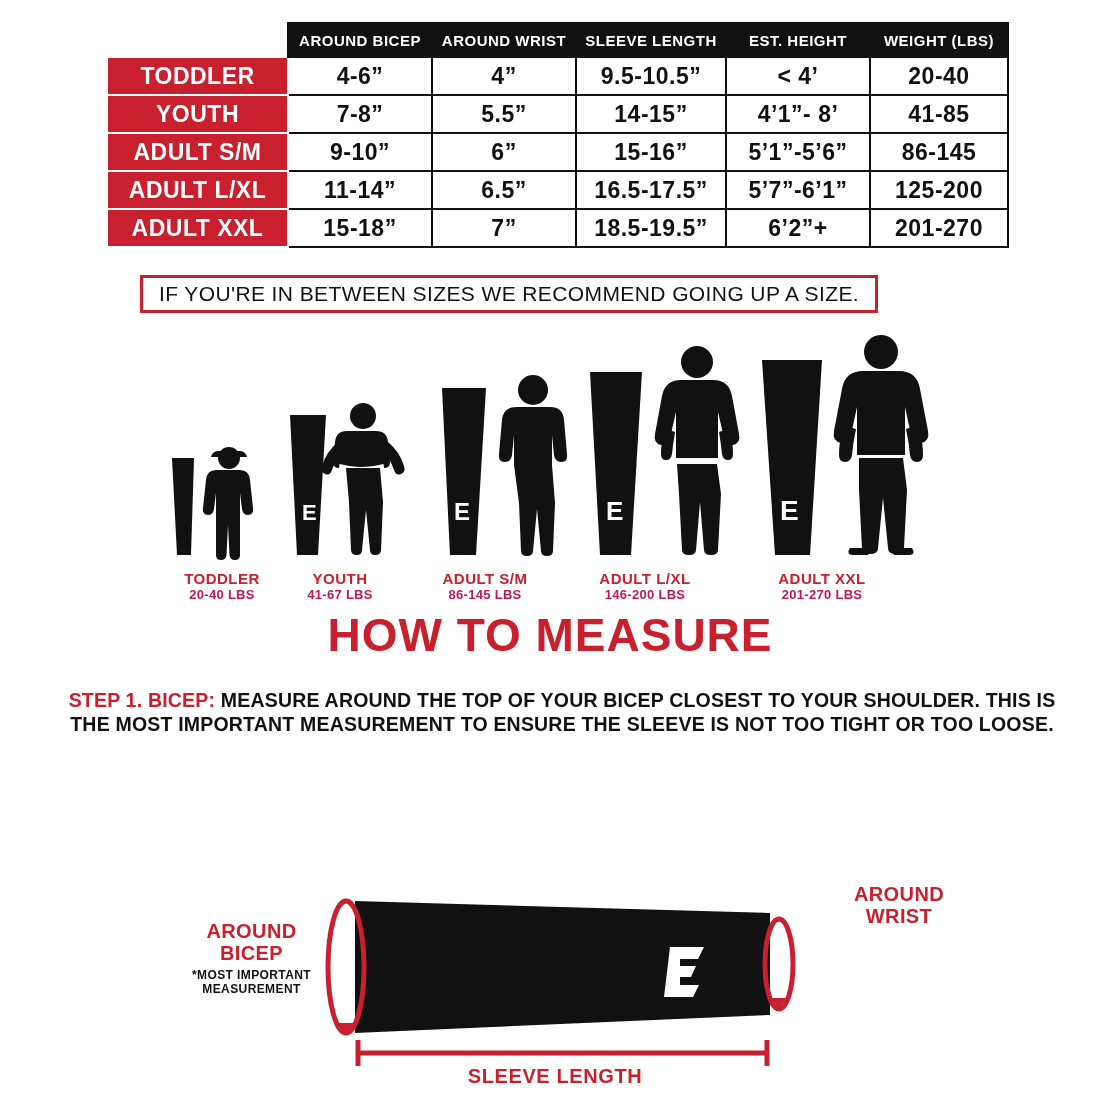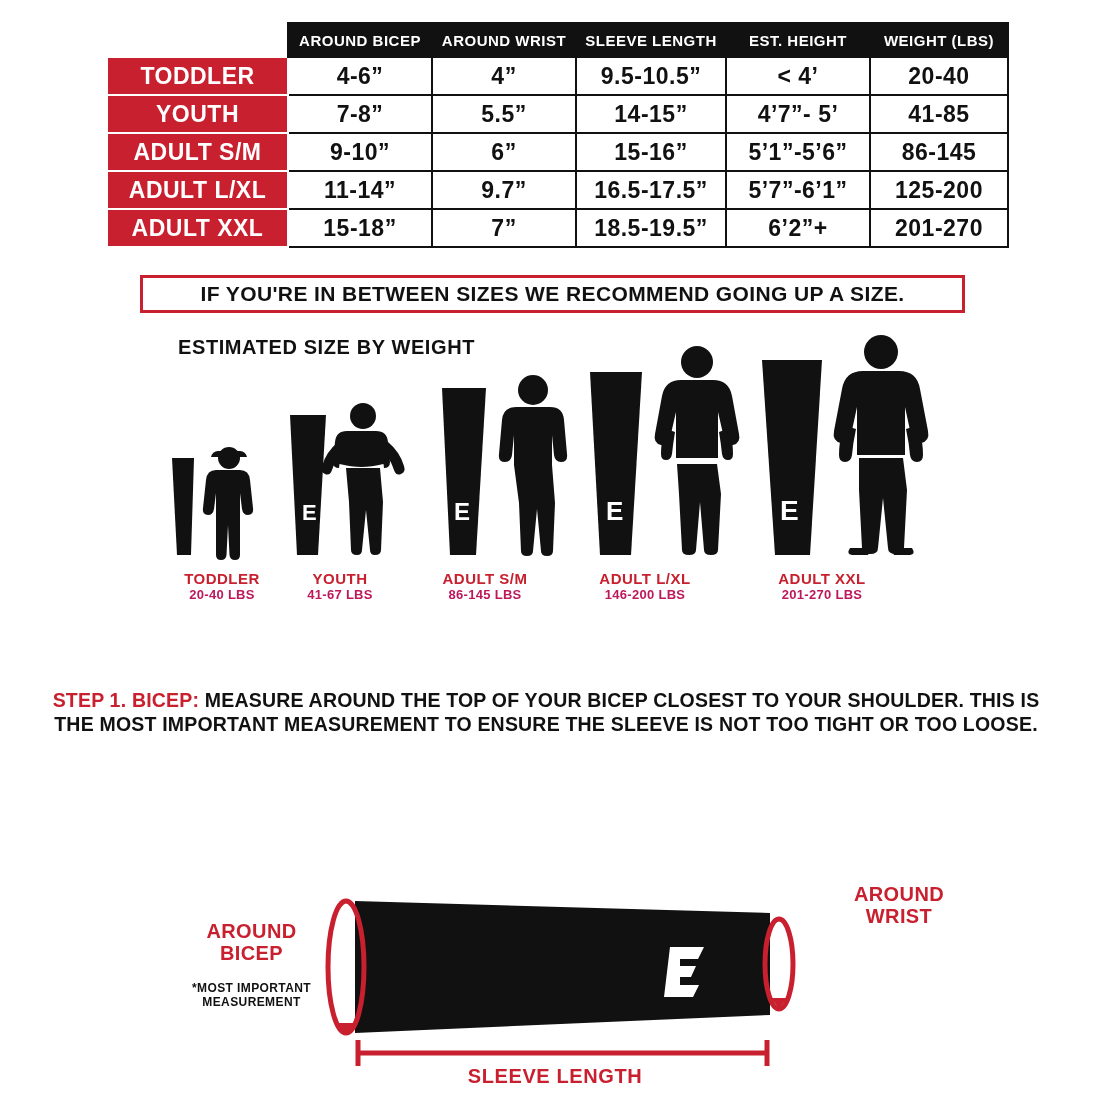--- a/index.html
+++ b/index.html
@@ -62,24 +62,24 @@
   col.c1 { width: 144px; }
   col.c2 { width: 144px; }
   col.c3 { width: 150px; }
   col.c4 { width: 144px; }
   col.c5 { width: 138px; }
 
   
   .notice {
     position: absolute;
     left: 140px; top: 275px;
-    width: 825px; height: 38px;
+    width: 738px; height: 38px;
     border: 3px solid #c8202e;
     display: flex; align-items: center; justify-content: center;
-    font-size: 21px; font-weight: bold; color: #111;
+    font-size: 21px; font-weight: normal; color: #111;
     letter-spacing: 0.4px;
   }
 
   
   .est-label {
     position: absolute;
     left: 178px; top: 336px;
     font-size: 20px; font-weight: bold; color: #111;
     letter-spacing: 0.6px;
   }
@@ -105,21 +105,21 @@
   
   .how-title {
     position: absolute;
     left: 0; right: 0; top: 608px;
     text-align: center;
     font-size: 46px; font-weight: bold; color: #c8202e;
     letter-spacing: 1px;
   }
   .steps {
     position: absolute;
-    left: 44px; top: 668px; width: 1004px;
+    left: 60px; top: 668px; width: 1004px;
     text-align: center;
   }
   .step {
     font-size: 19.5px; font-weight: bold; color: #111;
     line-height: 1.26;
     margin-bottom: 14px;
     letter-spacing: 0.2px;
   }
   .step .lead { color: #c8202e; }
 
@@ -130,21 +130,21 @@
     width: 820px; height: 215px;
   }
   .lbl-bicep {
     position: absolute;
     left: 34px; top: 35px;
     width: 135px; text-align: center;
     font-size: 20px; font-weight: bold; color: #c8202e;
     line-height: 1.1; letter-spacing: 0.4px;
   }
   .lbl-bicep .sub {
-    font-size: 12px; color: #111; margin-top: 18px; line-height: 1.15;
+    font-size: 12px; color: #111; margin-top: 5px; line-height: 1.15;
   }
   .lbl-wrist {
     position: absolute;
     right: 6px; top: -2px;
     width: 130px; text-align: center;
     font-size: 20px; font-weight: bold; color: #c8202e;
     line-height: 1.1; letter-spacing: 0.4px;
   }
   .lbl-sleeve {
     position: absolute;
@@ -186,54 +186,53 @@
           <td>4”</td>
           <td>9.5-10.5”</td>
           <td>&lt; 4’</td>
           <td>20-40</td>
         </tr>
         <tr>
           <th class="rowlabel">YOUTH</th>
           <td>7-8”</td>
           <td>5.5”</td>
           <td>14-15”</td>
-          <td>4’7”- 5’</td>
+          <td>4’1”- 8’</td>
           <td>41-85</td>
         </tr>
         <tr>
           <th class="rowlabel">ADULT S/M</th>
           <td>9-10”</td>
           <td>6”</td>
           <td>15-16”</td>
           <td>5’1”-5’6”</td>
           <td>86-145</td>
         </tr>
         <tr>
           <th class="rowlabel">ADULT L/XL</th>
           <td>11-14”</td>
-          <td>9.7”</td>
+          <td>6.5”</td>
           <td>16.5-17.5”</td>
           <td>5’7”-6’1”</td>
           <td>125-200</td>
         </tr>
         <tr>
           <th class="rowlabel">ADULT XXL</th>
           <td>15-18”</td>
           <td>7”</td>
           <td>18.5-19.5”</td>
           <td>6’2”+</td>
           <td>201-270</td>
         </tr>
       </tbody>
     </table>
   </div>
 
   <div class="notice">IF YOU'RE IN BETWEEN SIZES WE RECOMMEND GOING UP A SIZE.</div>
 
-  <div class="est-label">ESTIMATED SIZE BY WEIGHT</div>
 
   <div class="figures">
     <svg width="820" height="270" viewBox="0 0 820 270">
       <g fill="#111111">
 
         <path d="M22 128 L44 128 L41 225 L27 225 Z"></path>
 
         <g>
           <path d="M68 121 h22 a7 7 0 0 1 7 6 h-36 a7 7 0 0 1 7 -6 Z"></path>
           <circle cx="79" cy="128" r="11"></circle>
@@ -301,20 +300,21 @@
     <div class="fig-caption" style="left:415px; top: 240px;">
       <div class="name">ADULT L/XL</div>
       <div class="wt">146-200 LBS</div>
     </div>
     <div class="fig-caption" style="left:592px; top: 240px;">
       <div class="name">ADULT XXL</div>
       <div class="wt">201-270 LBS</div>
     </div>
   </div>
 
+  <div class="how-title">HOW TO MEASURE</div>
 
   <div class="steps">
     <p class="step">
       <span class="lead">STEP 1. BICEP:</span><span> MEASURE AROUND THE TOP OF YOUR BICEP CLOSEST TO YOUR SHOULDER. THIS IS THE MOST IMPORTANT MEASUREMENT TO ENSURE THE SLEEVE IS NOT TOO TIGHT OR TOO LOOSE.</span>
     </p>
   </div>
 
   <div class="sleeve-area">
     <svg width="820" height="215" viewBox="0 0 820 215">
 

